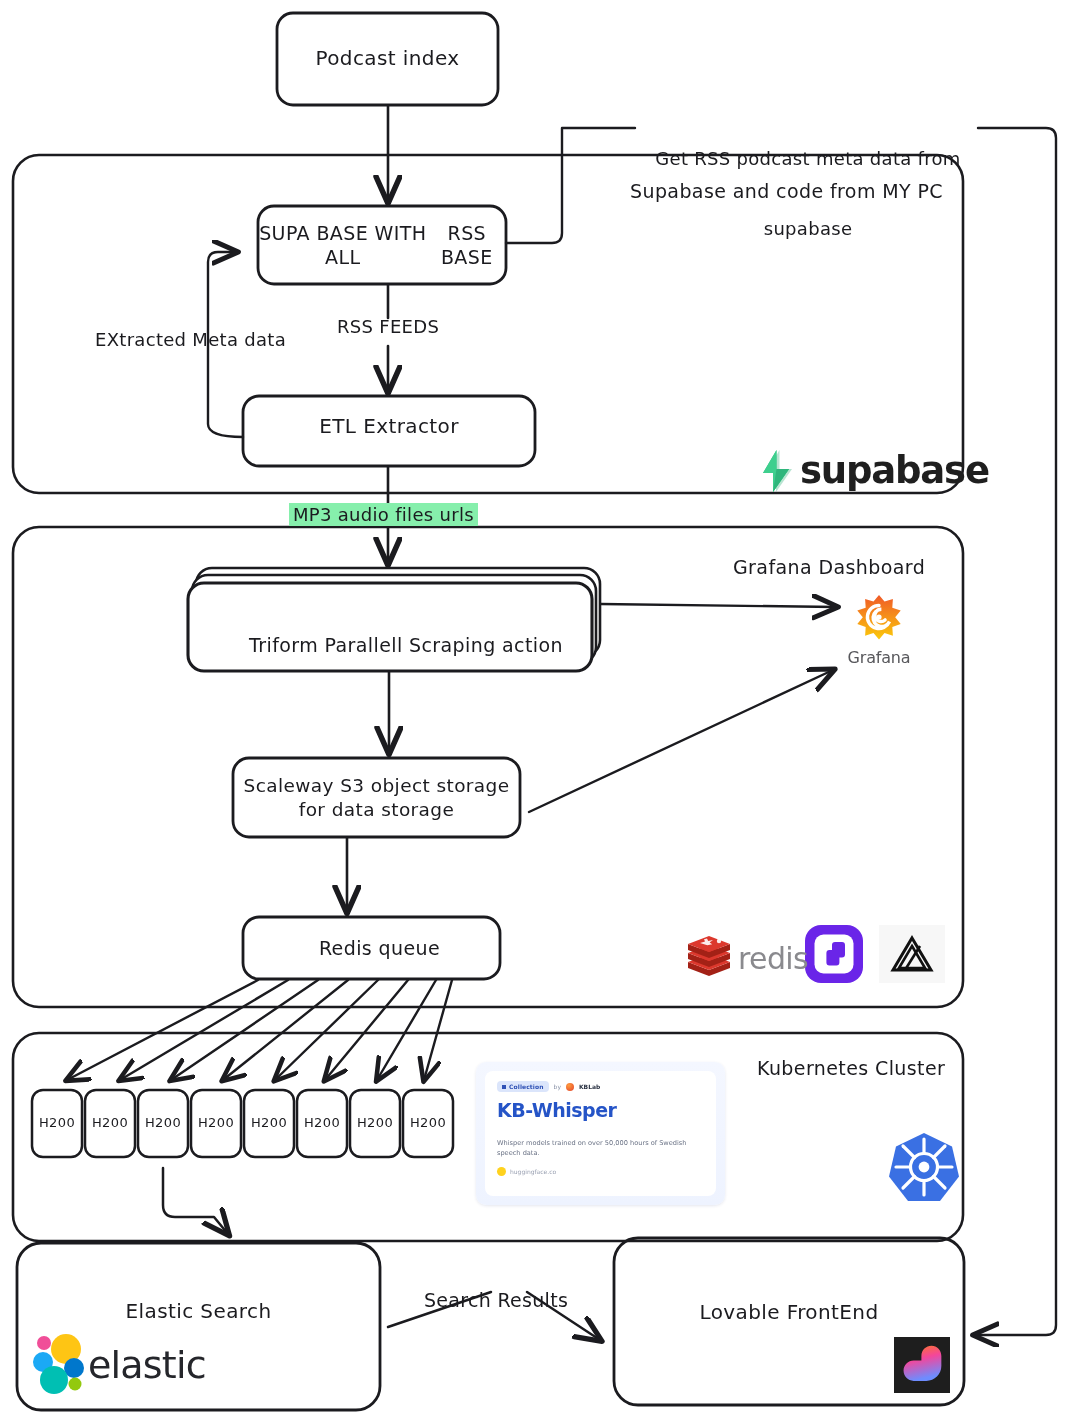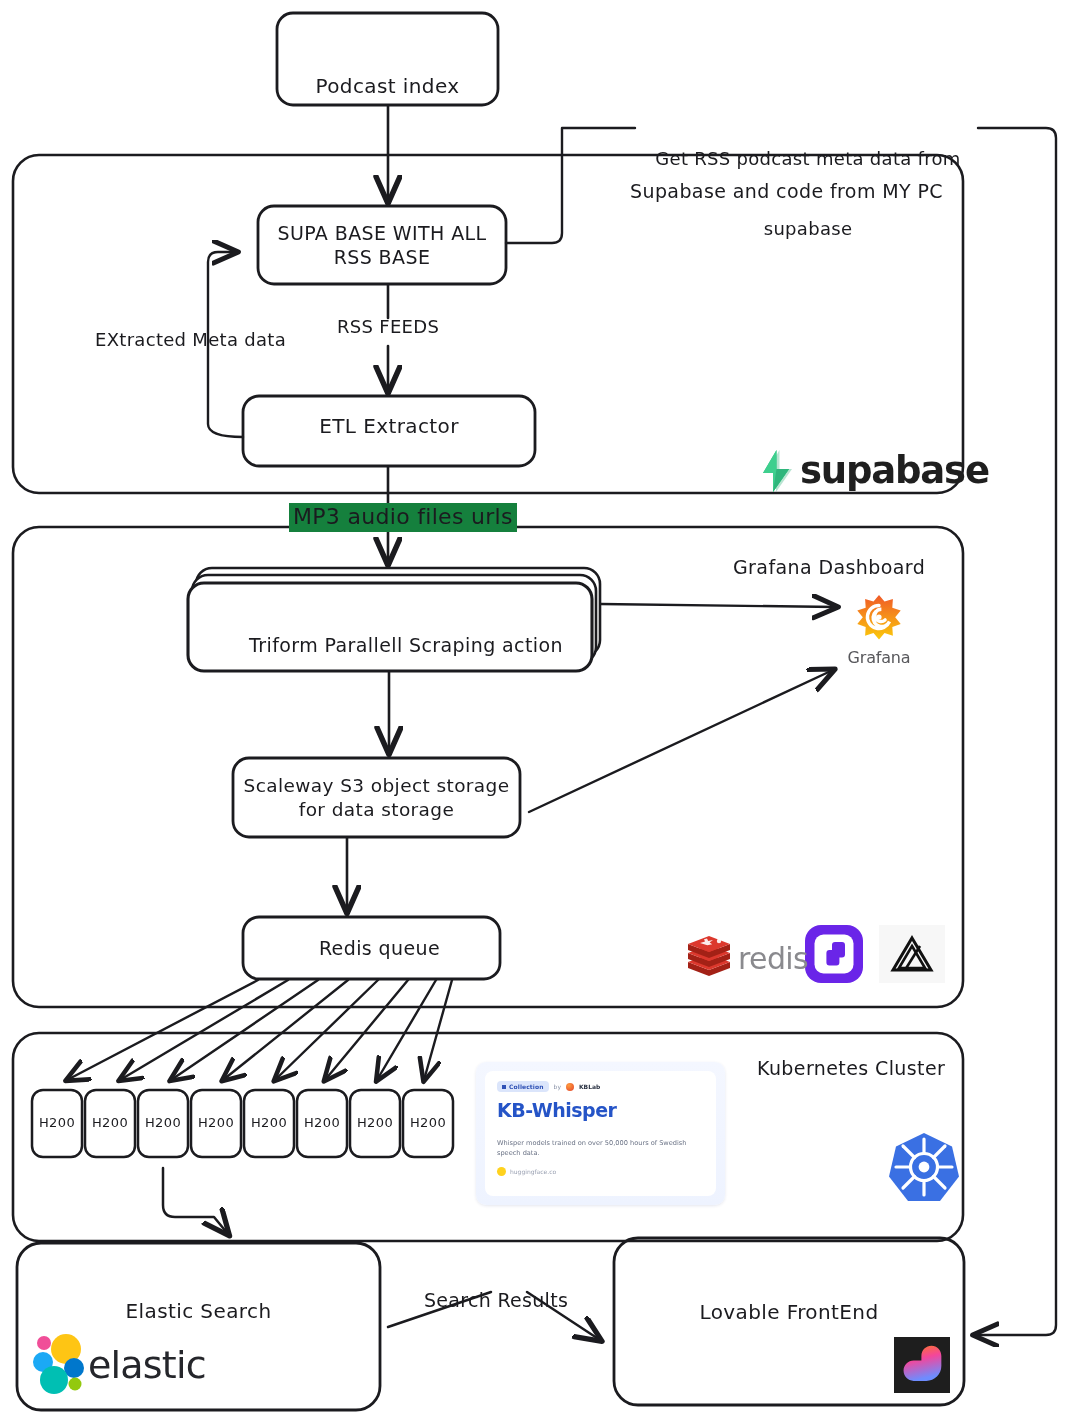--- a/index.html
+++ b/index.html
@@ -250,23 +250,23 @@
       <circle cx="42" cy="49" r="6.5" fill="#93C90E"></circle>
     </g>
 
     <g transform="translate(894,1337)">
       <rect x="0" y="0" width="56" height="56" fill="#1E1E1E"></rect>
       <path d="M28,14 c0,-5.5 4.4,-9.5 9.6,-9.5 c5.4,0 9.4,4.3 9.4,9.8 v9.5 c0,7.8 -6.4,14.2 -14.3,14.2
                h-12.1 c-5.4,0 -9.6,-4.4 -9.6,-9.8 c0,-5.4 4.3,-9.7 9.7,-9.7 h7.3 Z" transform="translate(-2,4) scale(1.05)" fill="url(#gradLovable)"></path>
     </g>
   </svg>
 
-  <div class="node-label" style="left:277px;top:13px;width:221px;height:92px;font-size:20px;margin-top:28px;">Podcast index</div>
-
-  <div class="node-label" style="left:258px;top:206px;width:248px;height:78px;font-size:19px;flex-direction:column;">
+  <div class="node-label" style="left:277px;top:13px;width:221px;height:92px;font-size:20px;">Podcast index</div>
+
+  <div class="node-label" style="left:258px;top:206px;width:248px;height:78px;font-size:19px;flex-direction:row;">
     <span>SUPA BASE WITH ALL</span>
     <span>RSS BASE</span>
   </div>
 
   <div class="node-label" style="left:243px;top:396px;width:292px;height:61px;font-size:20px;">ETL Extractor</div>
 
   <div class="node-label" style="left:188px;top:596px;width:404px;height:99px;font-size:19px;margin-left:16px;">Triform Parallell Scraping action</div>
 
   <div class="node-label" style="left:233px;top:758px;width:287px;height:79px;font-size:18.5px;flex-direction:column;">
     <span>Scaleway S3 object storage</span>
@@ -294,21 +294,21 @@
 
   <div class="edge-label" style="left:638px;top:100px;width:340px;font-size:18px;">
     <div>Get RSS podcast meta data from</div>
     <div>supabase</div>
   </div>
 
   <div class="edge-label" style="left:95px;top:328px;font-size:18px;">EXtracted Meta data</div>
 
   <div class="edge-label" style="left:337px;top:315px;font-size:18px;">RSS FEEDS</div>
 
-  <div class="edge-label" style="left:289px;top:503px;font-size:22px;background:#15803d;padding:0 4px;">MP3 audio files urls</div>
+  <div class="edge-label" style="left:289px;top:503px;font-size:18px;background:#86efac;padding:0 4px;">MP3 audio files urls</div>
 
   <div class="edge-label" style="left:424px;top:1288px;font-size:19px;">Search Results</div>
 
   <div class="logo supa-wrap" style="left:800px;top:449px;">
     <span class="supa-word">supabase</span>
   </div>
 
   <div class="logo graf-word" style="left:843px;top:648px;width:72px;">Grafana</div>
 
   <div class="logo redis-word" style="left:738px;top:941px;">redis</div>

